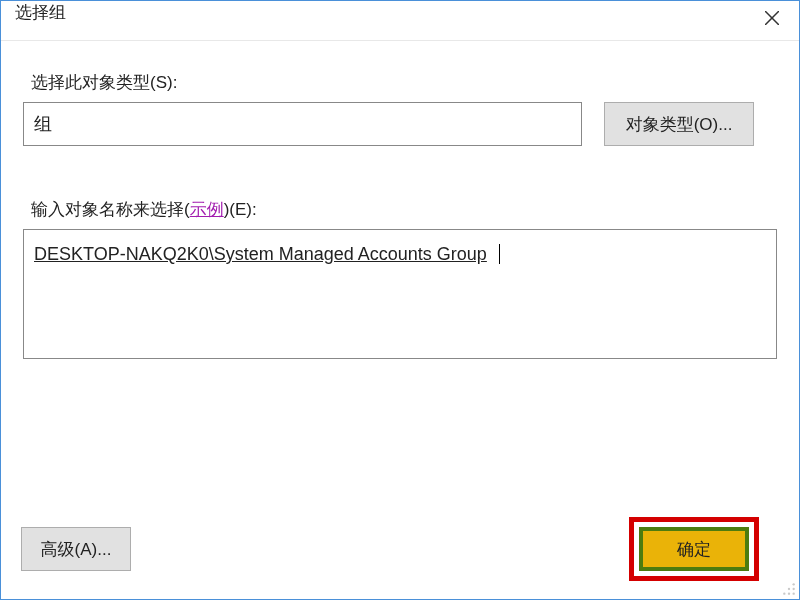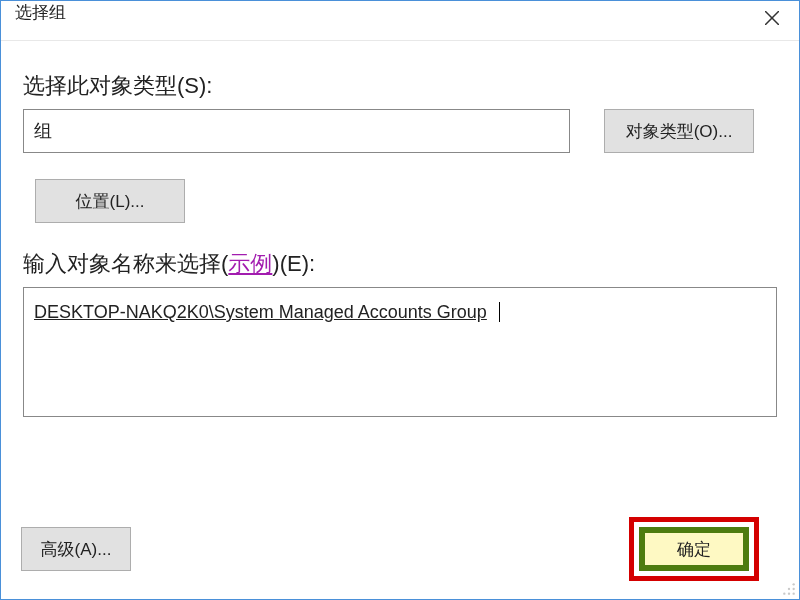--- a/index.html
+++ b/index.html
@@ -41,23 +41,24 @@
     cursor: default;
   }
   .titlebar-close svg { width: 14px; height: 14px; }
   .content {
     padding: 30px 22px 20px 22px;
     flex: 1;
     display: flex;
     flex-direction: column;
   }
   .field-label {
-    font-size: 22px;
+    font-size: 17px;
     color: #222;
     margin-bottom: 8px;
+    margin-left: 8px;
   }
   .row {
     display: flex;
     align-items: stretch;
     gap: 22px;
     margin-bottom: 26px;
   }
   .textbox {
     flex: 1;
     border: 1px solid #888;
@@ -76,21 +77,20 @@
   }
   .object-name {
     text-decoration: underline;
     border-right: 1px solid #000;
     padding-right: 12px;
   }
   .side-btn-col {
     width: 173px;
     display: flex;
     align-items: flex-start;
-    margin-left: 12px;
   }
   .btn {
     display: inline-flex;
     align-items: center;
     justify-content: center;
     background: #e1e1e1;
     border: 1px solid #adadad;
     height: 44px;
     font-size: 17px;
     color: #222;
@@ -112,22 +112,22 @@
   .ok-highlight {
     border: 5px solid #d40000;
     padding: 5px;
     display: inline-flex;
   }
   .btn-footer {
     min-width: 110px;
     height: 44px;
   }
   .btn-ok {
-    border: 6px solid #4d7c0f;
-    background: #fef9c3;
+    border: 4px solid #4d7c0f;
+    background: #eab308;
     min-width: 110px;
   }
   .footer-gap { width: 18px; }
   .resize-grip {
     position: absolute;
     right: 3px;
     bottom: 3px;
     width: 14px;
     height: 14px;
     opacity: 0.45;
@@ -153,23 +153,20 @@
 
     <div class="field-label">选择此对象类型(S):</div>
     <div class="row">
       <div class="textbox">组</div>
       <div class="side-btn-col">
         <div class="btn btn-wide">对象类型(O)...</div>
       </div>
     </div>
 
     <div class="row">
-      <div class="side-btn-col">
-        <div class="btn btn-wide">位置(L)...</div>
-      </div>
     </div>
 
     <div class="field-label">
       <span>输入对象名称来选择(</span><span class="examples-link">示例</span><span>)(E):</span>
     </div>
     <div class="row" style="margin-bottom:18px;">
       <div class="textbox multiline">
         <span class="object-name">DESKTOP-NAKQ2K0\System Managed Accounts Group</span>
       </div>
     </div>

